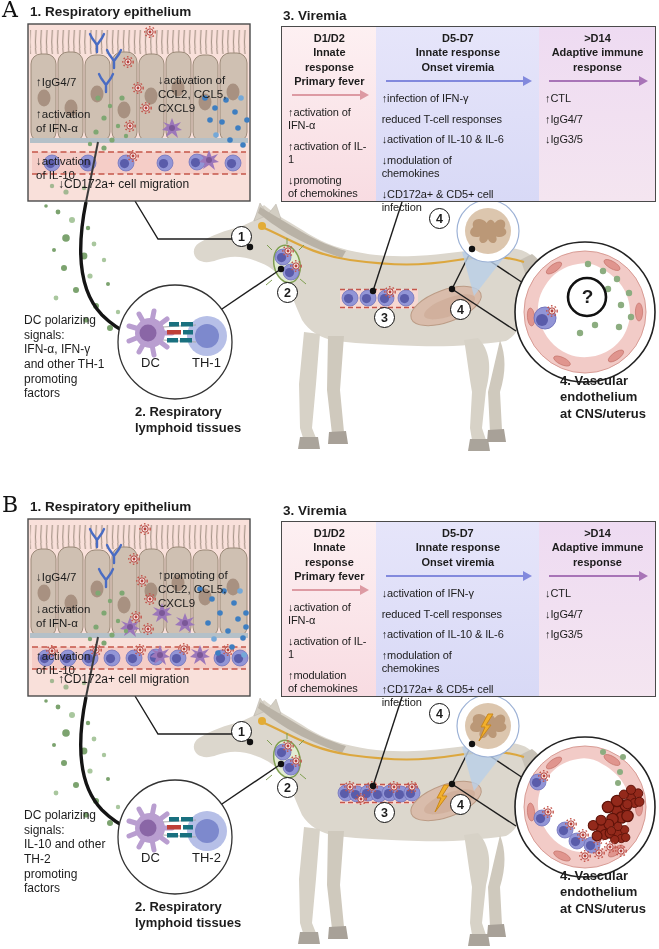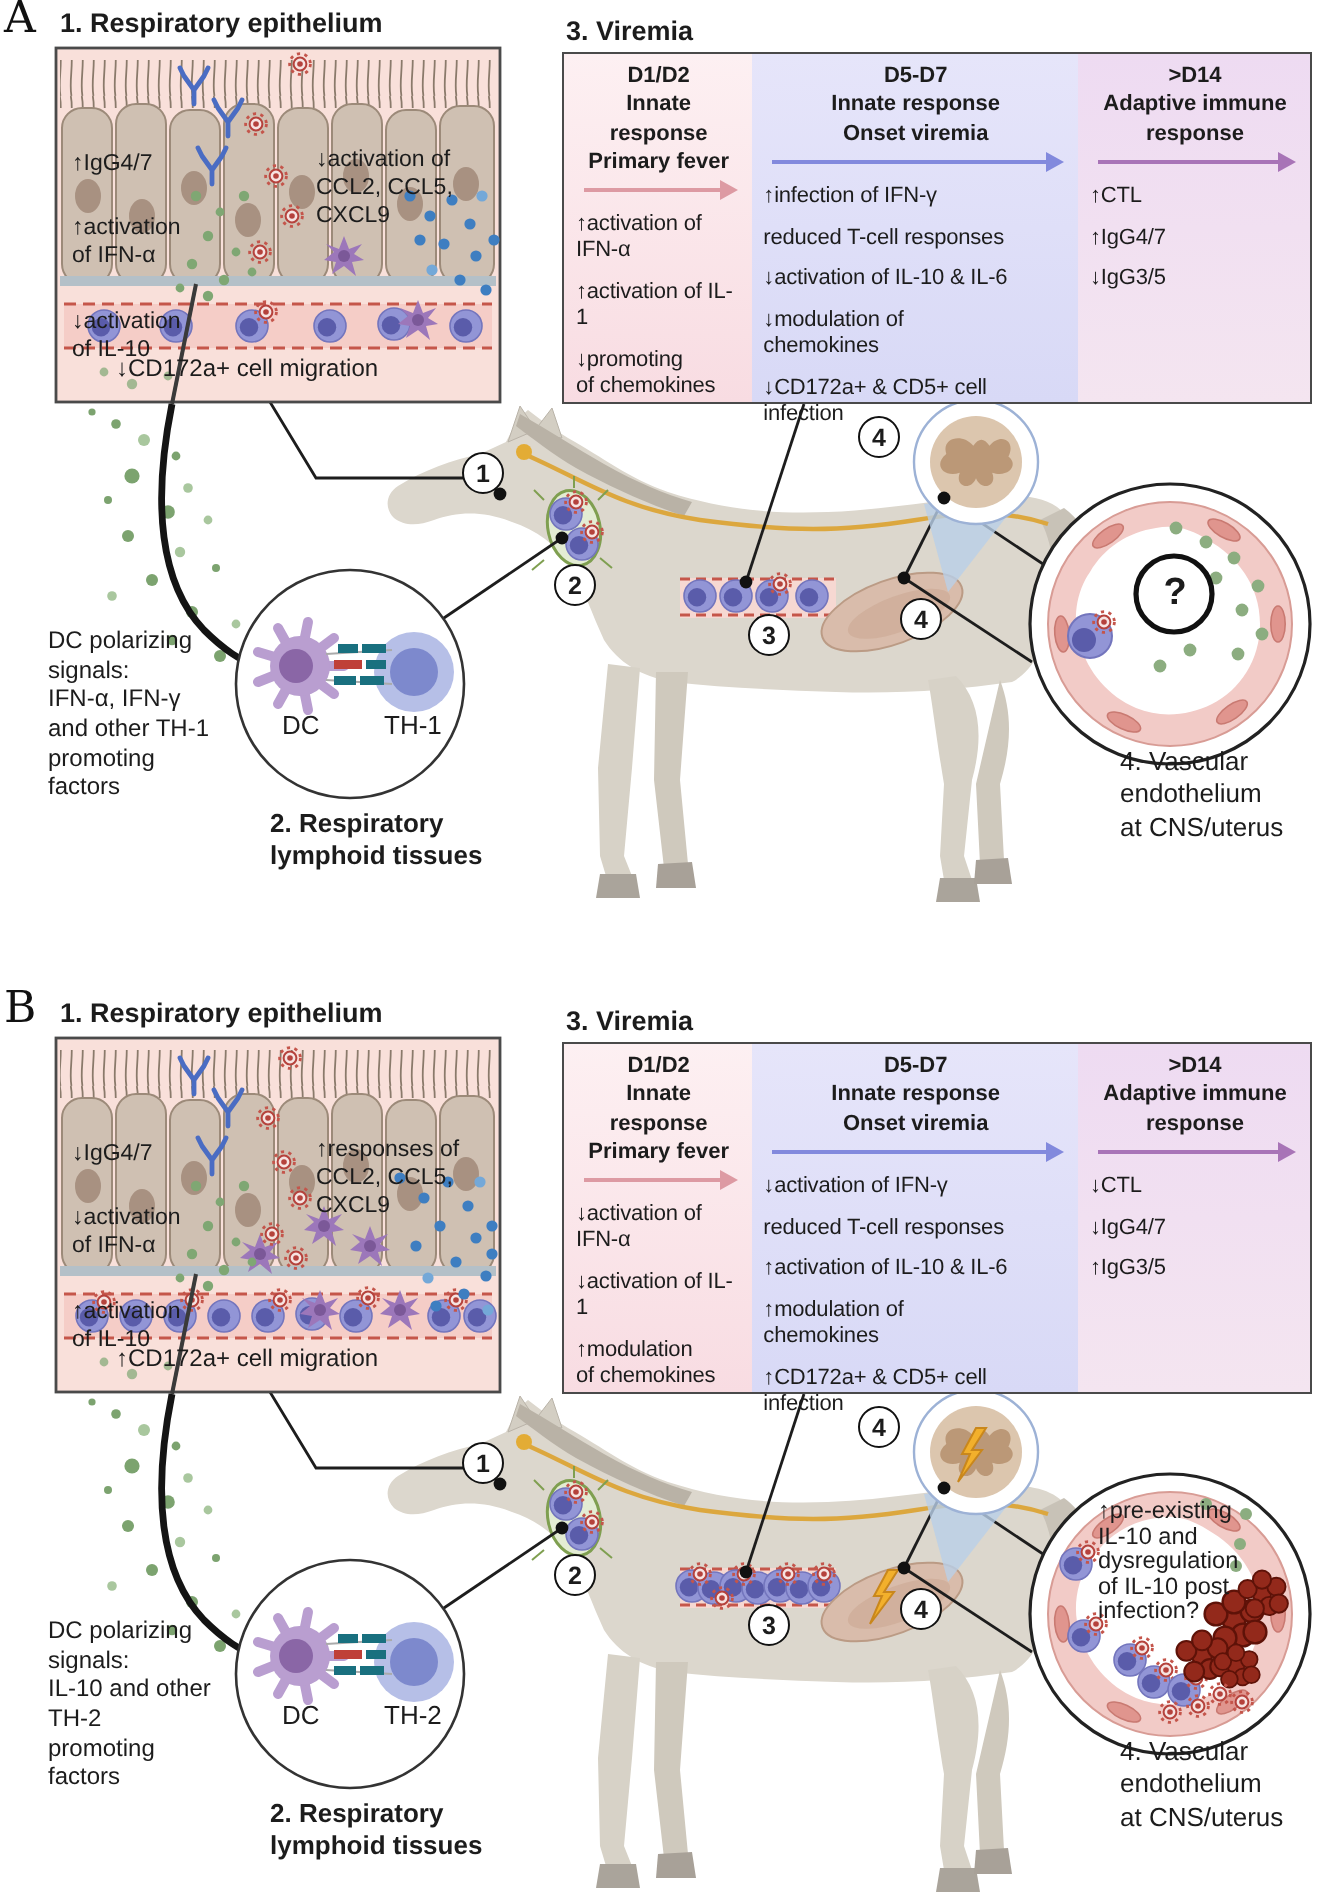--- a/index.html
+++ b/index.html
@@ -24,21 +24,21 @@
   .varrow{position:relative;height:10px;margin:2px 2px 6px}
   .varrow i{position:absolute;left:2px;right:9px;top:3.5px;height:2.4px;background:var(--ac)}
   .varrow b{position:absolute;right:0;top:-0.5px;width:0;height:0;
             border-left:9px solid var(--ac);border-top:5px solid transparent;border-bottom:5px solid transparent}
   .vitem{font-size:11px;line-height:1.2;margin-bottom:7.5px;white-space:pre-line;letter-spacing:-0.1px}
   .badge{position:absolute;width:21px;height:21px;box-sizing:border-box;border:1.8px solid #111;border-radius:50%;
          background:#fff;font-size:12.5px;font-weight:700;display:flex;align-items:center;justify-content:center}
   .dc-signals{left:24px;top:313px;width:112px;font-size:12px;line-height:1.22}
   .cell-lab{font-size:13px}
   .lymphoid{left:135px;top:404px;font-size:13px;font-weight:700;line-height:1.25}
-  .vascular{left:560px;top:373px;font-size:13px;font-weight:400;line-height:1.25}
+  .vascular{left:560px;top:373px;font-size:13px;font-weight:700;line-height:1.25}
   .qmark{left:579px;top:286px;width:17px;text-align:center;font-size:19px;font-weight:700}
   .vnote{left:549px;top:254px;width:96px;font-size:11.8px;line-height:1.07}
 </style>
 </head>
 <body>
 
 <div id="fig">
 
 <div class="panel" id="pA">
 <svg class="art" width="659" height="470" viewBox="0 0 659 470">
@@ -704,21 +704,21 @@
 
 <div class="letter">B</div>
 <div class="ep-title">1. Respiratory epithelium</div>
 <div class="txt ep-left">
   <div>↓IgG4/7</div>
   <div>↓activation
 of IFN-α</div>
   <div>↑activation
 of IL-10</div>
 </div>
-<div class="txt ep-right">↑responses of
+<div class="txt ep-right">↑promoting of
 CCL2, CCL5,
 CXCL9</div>
 <div class="txt ep-bottom">↑CD172a+ cell migration</div>
 
 <div class="vir-title">3. Viremia</div>
 <div class="vbox">
   <div class="vcol c1" style="--ac:#dd9aa3;--bg1:#fdf0f2;--bg2:#f8dce2">
     <div class="vhead">
       <div>D1/D2</div>
       <div>Innate response</div>
@@ -773,25 +773,20 @@
 TH-2
 promoting
 factors</div>
 <div class="txt cell-lab" style="left:141px;top:355px">DC</div>
 <div class="txt cell-lab" style="left:192px;top:355px">TH-2</div>
 <div class="txt lymphoid">2. Respiratory
 lymphoid tissues</div>
 <div class="txt vascular">4. Vascular
 endothelium
 at CNS/uterus</div>
-<div class="txt vnote">↑pre-existing
-IL-10 and
-dysregulation
-of IL-10 post
-infection?</div>
 
 <div class="badge" style="left:231px;top:226px">1</div>
 <div class="badge" style="left:277px;top:282px">2</div>
 <div class="badge" style="left:374px;top:307px">3</div>
 <div class="badge" style="left:450px;top:299px">4</div>
 <div class="badge" style="left:429px;top:208px">4</div>
 </div>
 
 </div>
 

